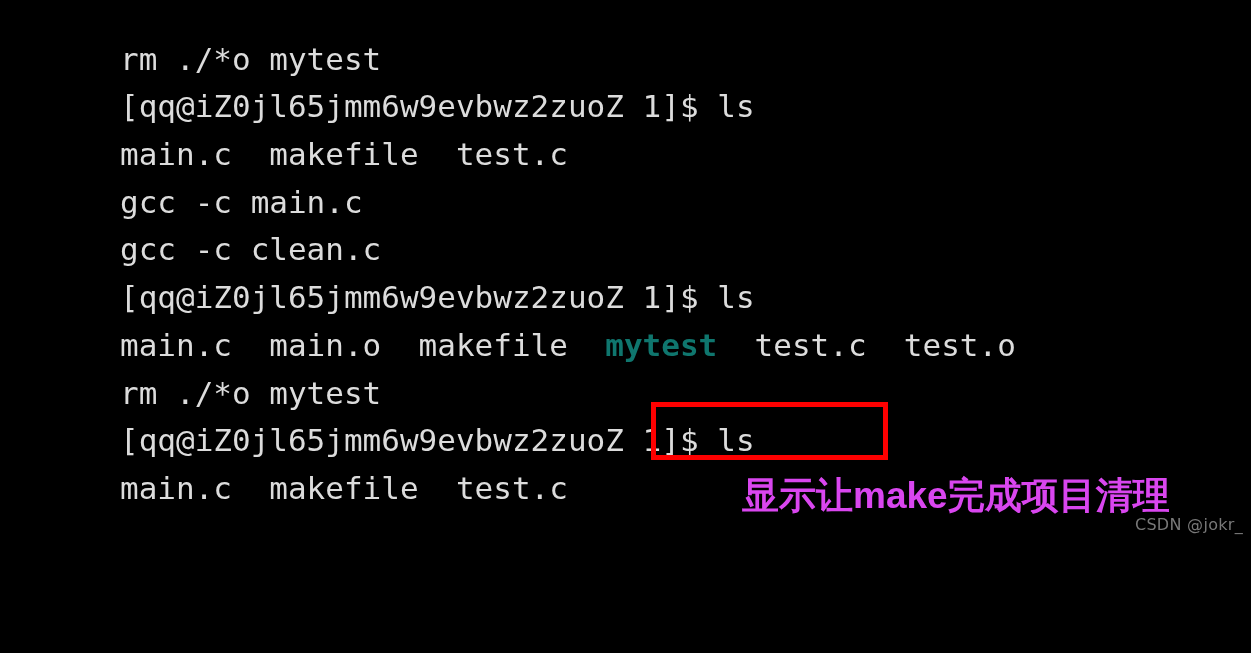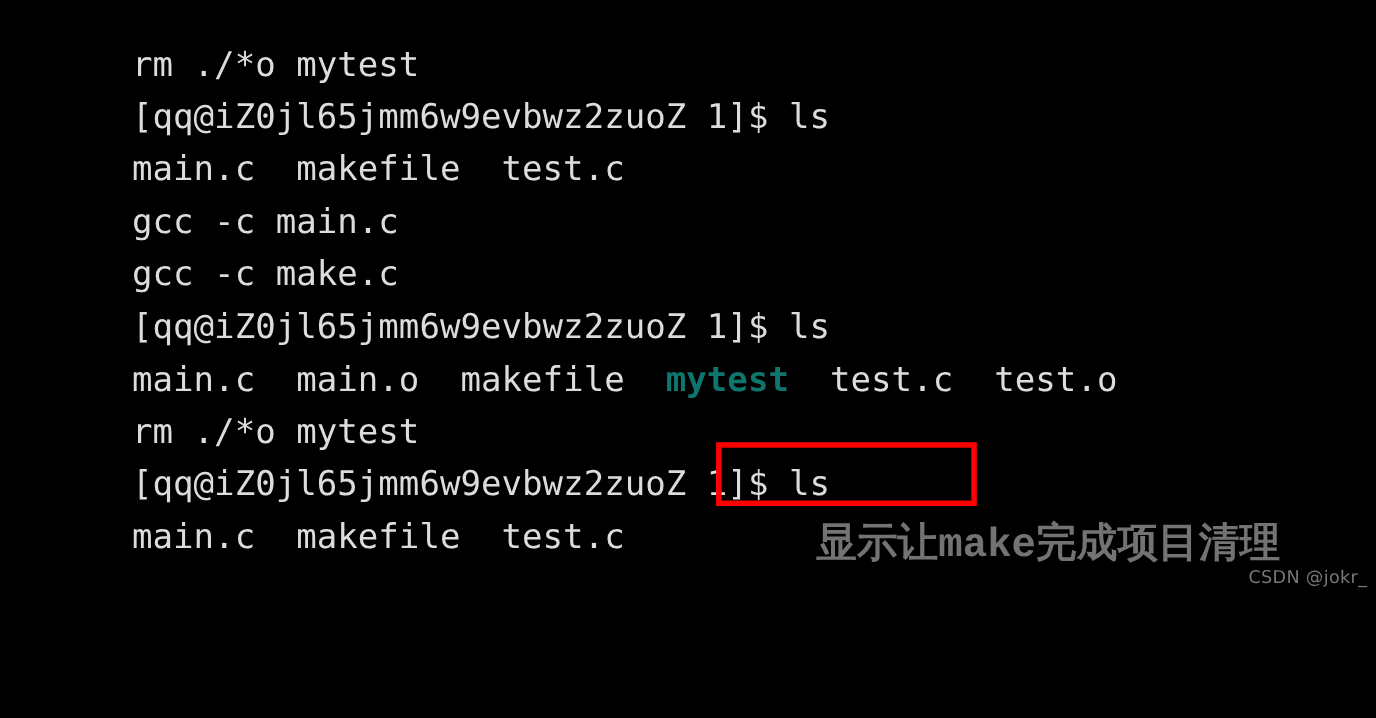--- a/index.html
+++ b/index.html
@@ -46,25 +46,25 @@
     border: 5px solid #fe0000;
     box-sizing: border-box;
     background: transparent;
     pointer-events: none;
   }
   
   .annot-text {
     position: absolute;
     left: 742px;
     top: 474px;
-    font-family: Liberation Mono, monospace;
+    font-family: Liberation Sans, sans-serif;
     font-size: 37px;
     line-height: 44px;
     font-weight: bold;
-    color: #737373;
+    color: #d946ef;
     white-space: pre;
   }
   
   .cursor {
     position: absolute;
     left: 660px;
     top: 593px;
     width: 24px;
     height: 45px;
     background: #14f014;
@@ -99,21 +99,21 @@
     <div class="line">
       <span class="seg c-default">main.c  makefile  test.c</span>
     </div>
 
 
     <div class="line">
       <span class="seg c-default">gcc -c main.c</span>
     </div>
 
     <div class="line">
-      <span class="seg c-default">gcc -c make.c</span>
+      <span class="seg c-default">gcc -c clean.c</span>
     </div>
 
 
     <div class="line">
       <span class="seg c-default">[qq@iZ0jl65jmm6w9evbwz2zuoZ 1]$ ls</span>
     </div>
 
     <div class="line">
       <span class="seg c-default">main.c  main.o  makefile  </span><span class="seg c-green-bold">mytest</span><span class="seg c-default">  test.c  test.o</span>
     </div>

